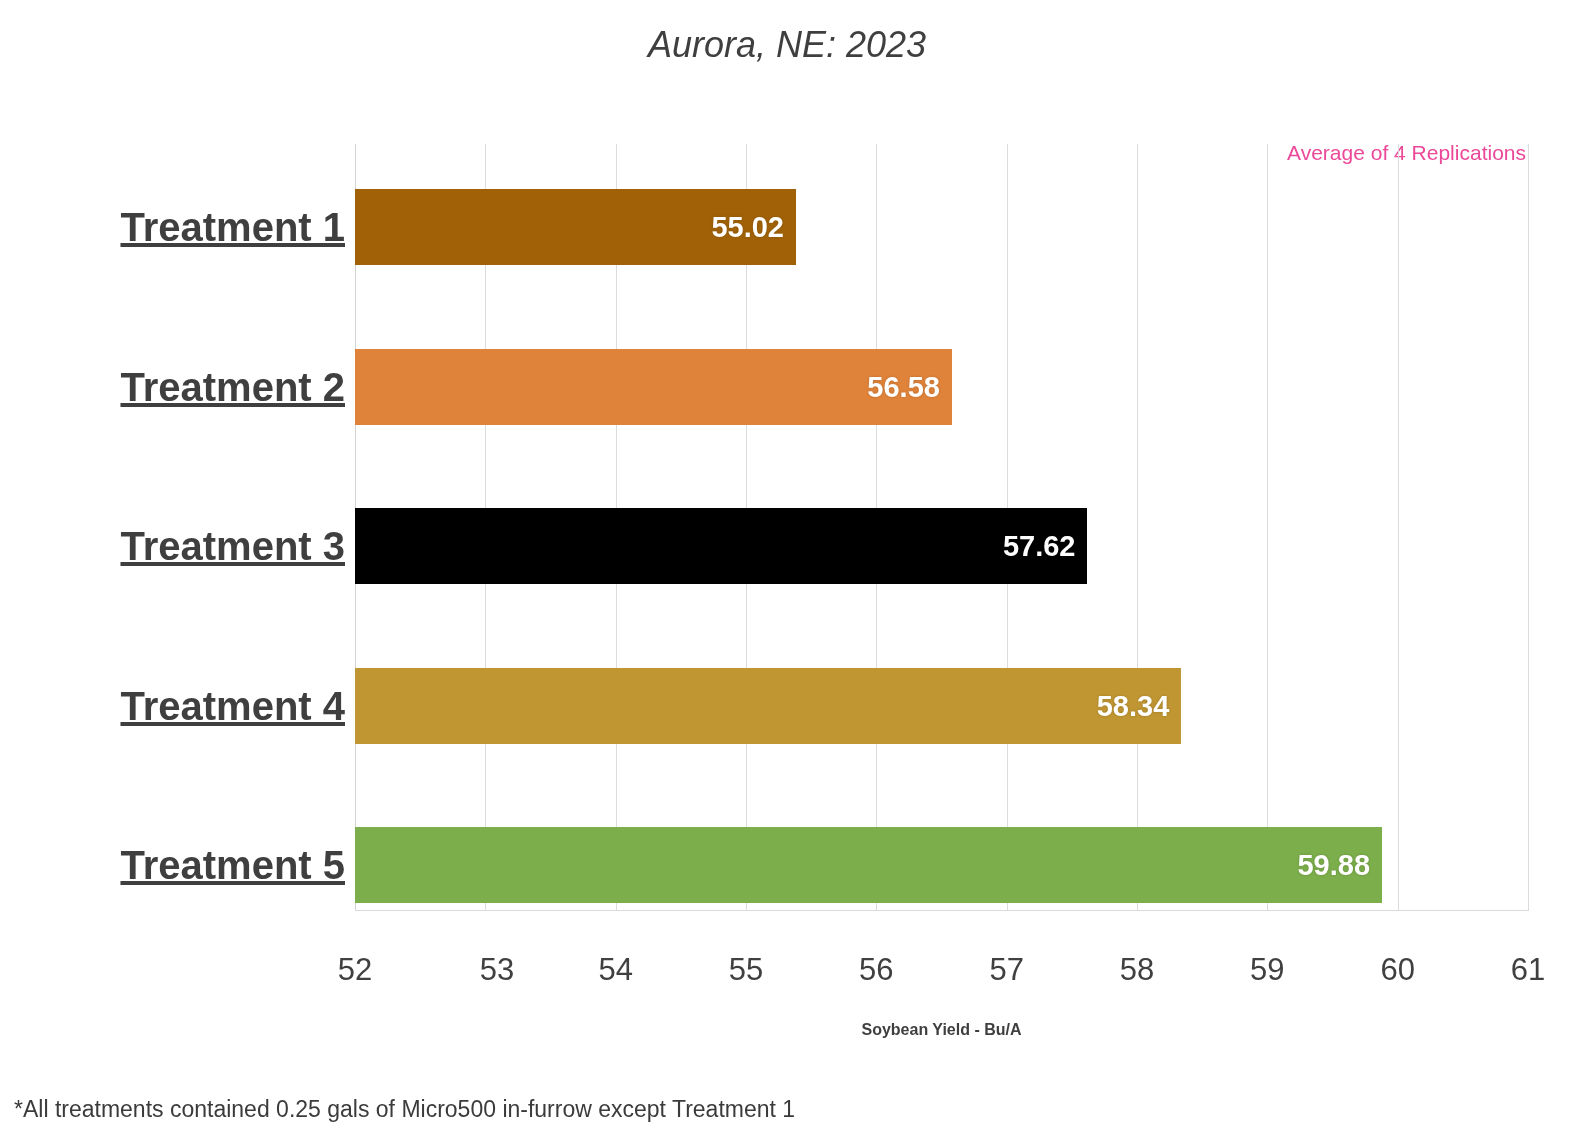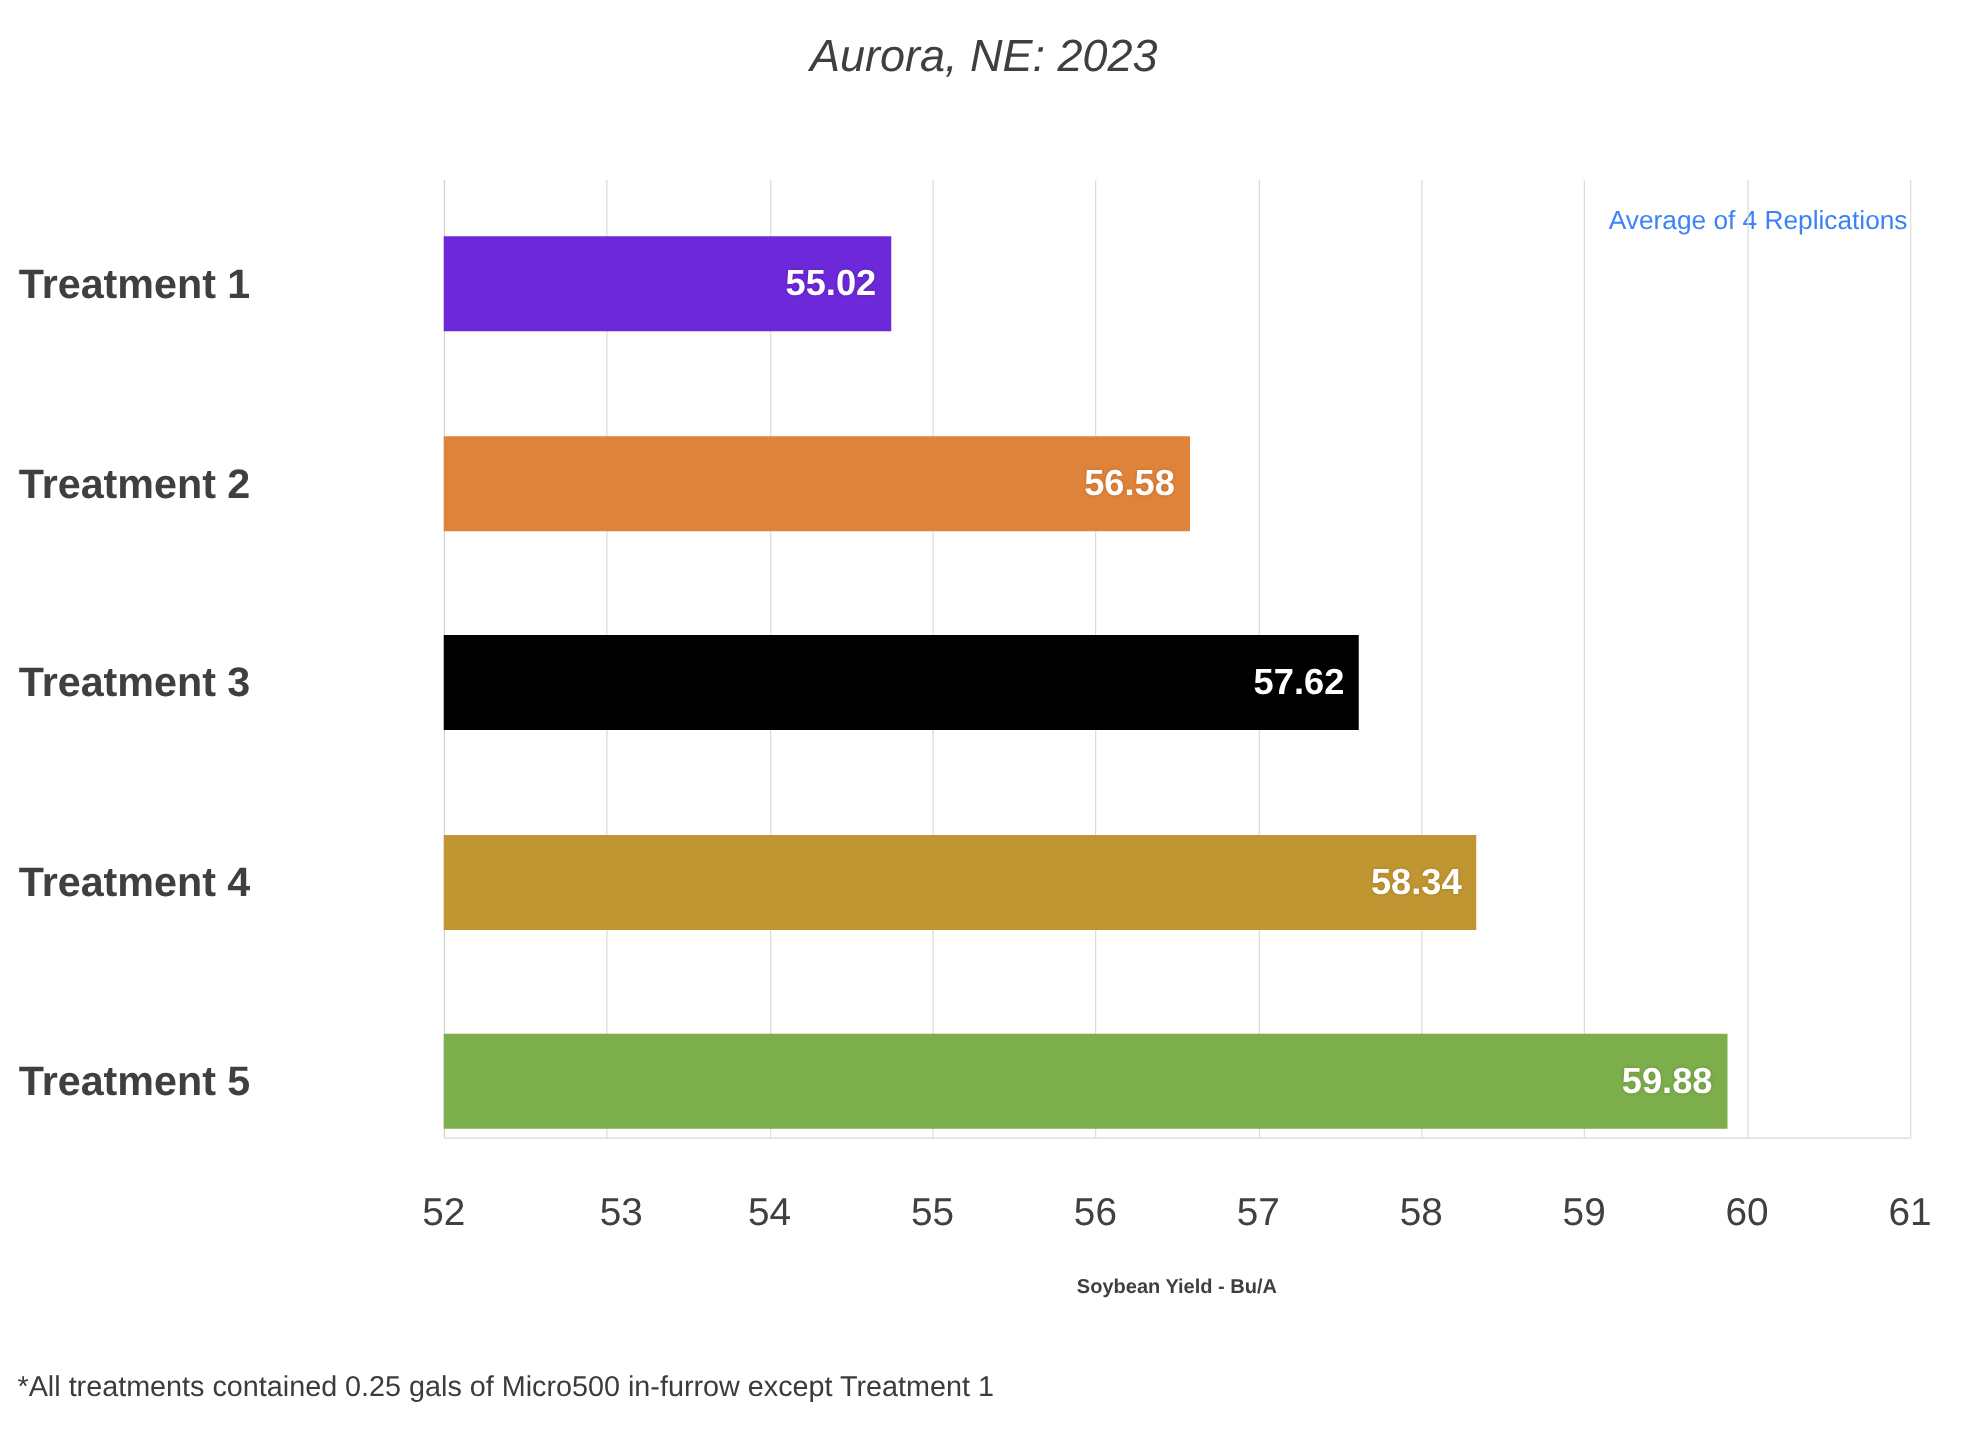--- a/index.html
+++ b/index.html
@@ -38,23 +38,22 @@
     margin-top: 6px;
     line-height: 1.15;
   }
 
   
   #annotation-note {
     position: absolute;
     top: 141px;
     right: 48px;
     font-size: 21px;
-    color: #3b82f6;
-    white-space: nowrap;
-    margin-top: 24px;
+    color: #ec4899;
+    white-space: nowrap;
   }
 
   
   #plot-wrap {
     position: absolute;
     left: 355px;
     top: 144px;
     width: 1173px;
     height: 766px;
   }
@@ -101,26 +100,28 @@
     font-weight: bold;
     white-space: nowrap;
     text-shadow: 0 0 3px rgba(0,0,0,0.18);
   }
 
   
   .cat-label {
     position: absolute;
     right: 1229px; 
     width: 330px;
-    font-size: 33px;
+    text-align: right;
+    font-size: 40px;
     font-weight: bold;
     color: #3f3f3f;
     height: 76px;
     line-height: 76px;
     white-space: nowrap;
+    text-decoration: underline;
   }
 
   
   .tick-label {
     position: absolute;
     top: 952px;
     width: 80px;
     margin-left: -40px;
     text-align: center;
     font-size: 31px;
@@ -164,21 +165,21 @@
     <div class="gridline" style="left: 130.333px;"></div>
     <div class="gridline" style="left: 260.667px;"></div>
     <div class="gridline" style="left: 391px;"></div>
     <div class="gridline" style="left: 521.333px;"></div>
     <div class="gridline" style="left: 651.667px;"></div>
     <div class="gridline" style="left: 782px;"></div>
     <div class="gridline" style="left: 912.333px;"></div>
     <div class="gridline" style="left: 1042.67px;"></div>
     <div class="gridline" style="left: 1173px;"></div>
     <div class="bar-row" style="top: 45px; width: 1173px;">
-      <div class="bar" style="width: 358px; background: #6d28d9;">
+      <div class="bar" style="width: 441px; background: #a16207;">
         <span class="bar-value">55.02</span>
       </div>
     </div>
     <div class="bar-row" style="top: 204.5px; width: 1173px;">
       <div class="bar" style="width: 596.927px; background: rgb(224, 131, 58);">
         <span class="bar-value">56.58</span>
       </div>
     </div>
     <div class="bar-row" style="top: 364px; width: 1173px;">
       <div class="bar" style="width: 732.473px; background: #000000;">

